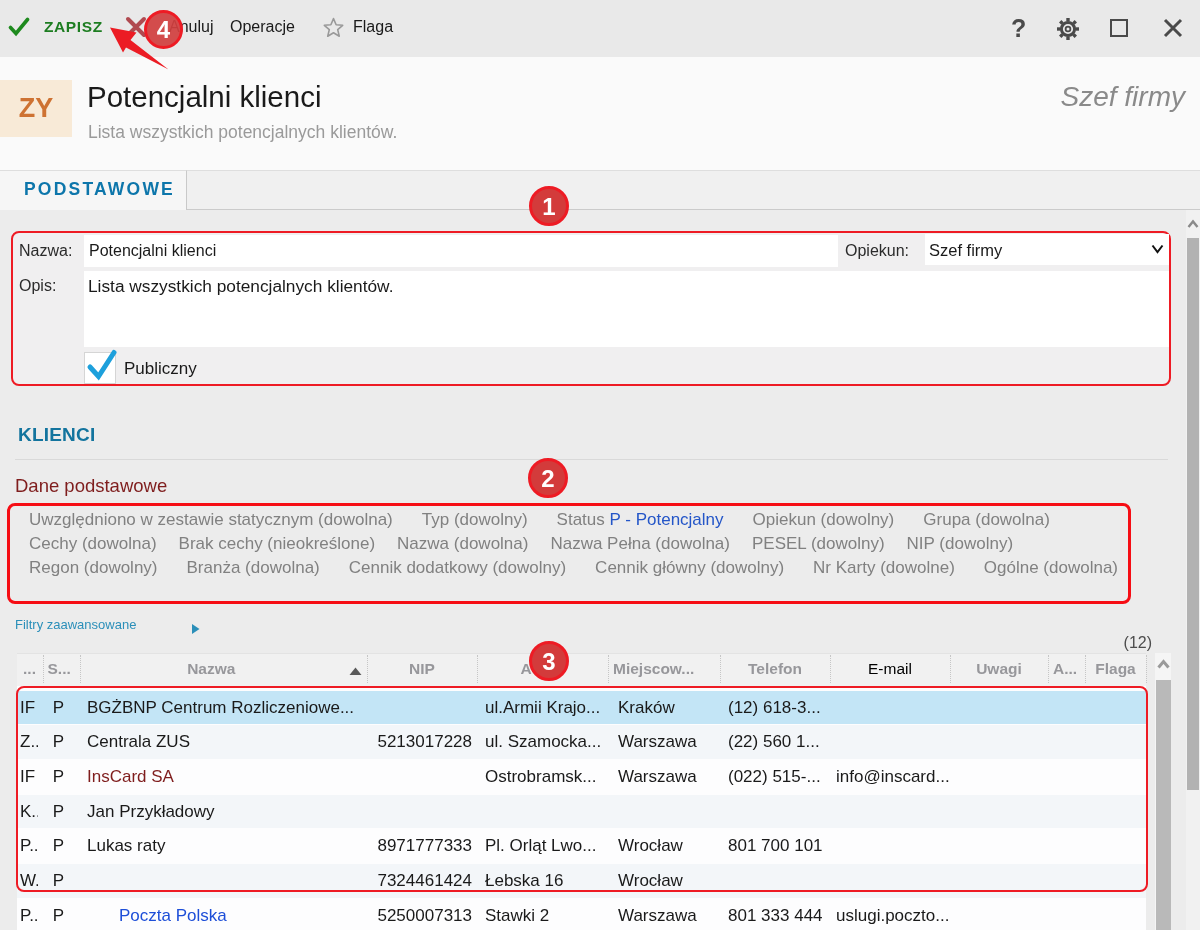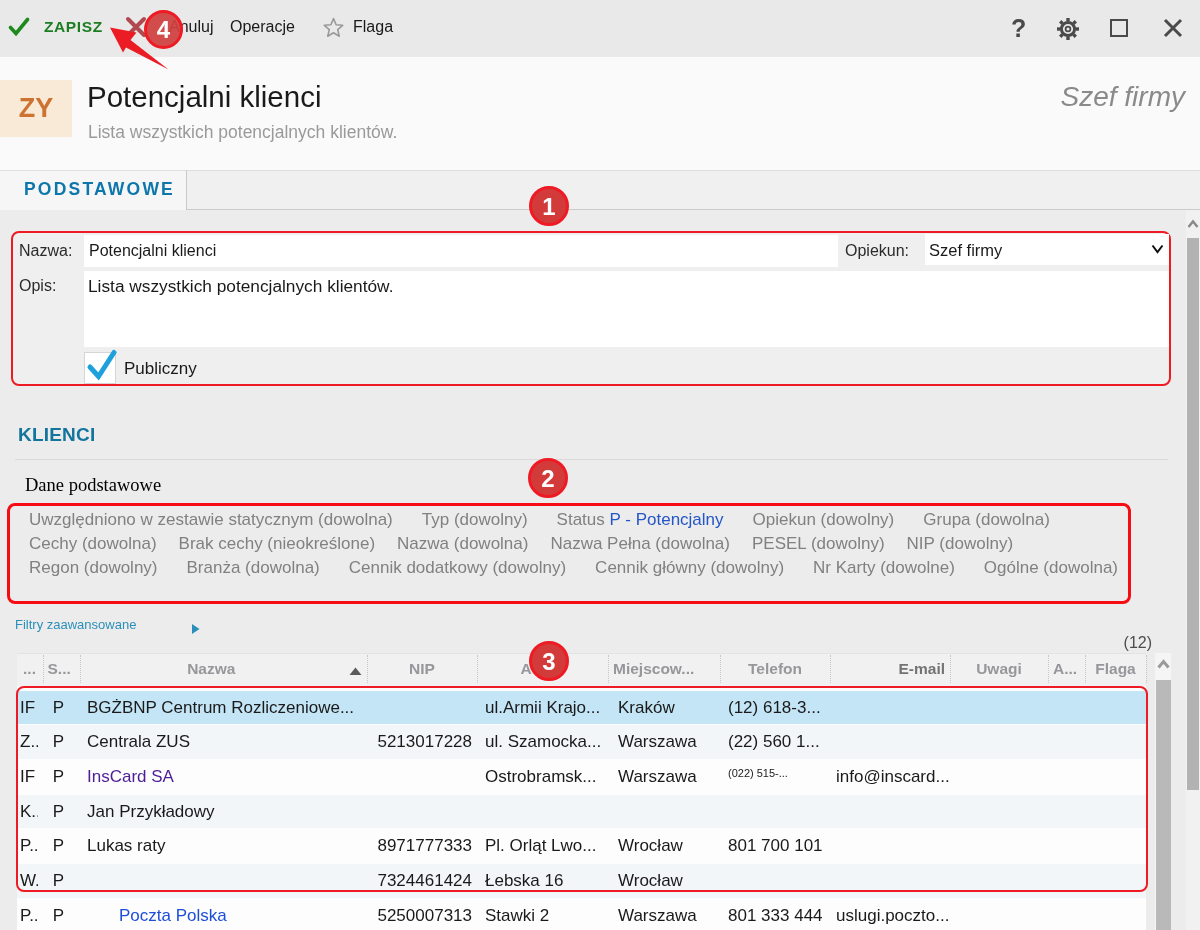--- a/index.html
+++ b/index.html
@@ -74,21 +74,21 @@
 <div class="abs" style="left:19px;top:277px;font-size:16px;color:#2b2b2b;">Opis:</div>
 <div class="abs" style="left:88px;top:276px;font-size:17.3px;color:#1a1a1a;">Lista wszystkich potencjalnych klientów.</div>
 <div class="abs" style="left:84px;top:352px;width:32px;height:32px;background:#ffffff;border:1px solid #d5d5d5;"></div>
 <svg class="abs" style="left:84px;top:348px;" width="36" height="36" viewBox="0 0 36 36">
   <path d="M6 19 L14.5 28.5 L30 4.5" fill="none" stroke="#1da0dc" stroke-width="5" stroke-linecap="round"></path>
 </svg>
 <div class="abs" style="left:124px;top:359px;font-size:17px;color:#1a1a1a;">Publiczny</div>
 
 <div class="abs" style="left:18px;top:424px;font-size:19px;font-weight:bold;color:#13749e;letter-spacing:.2px;">KLIENCI</div>
 <div class="abs" style="left:15px;top:459px;width:1153px;height:1px;background:#d9d9d9;"></div>
-<div class="abs" style="left:25px;top:475px;font-size:18.5px;color:#000000;font-family:Liberation Serif, serif;">Dane podstawowe</div>
+<div class="abs" style="left:15px;top:475px;font-size:18.5px;color:#7f1d1d;">Dane podstawowe</div>
 
 <div class="abs" style="left:7px;top:503px;width:1124px;height:101px;border:3px solid #f60d14;border-radius:8px;"></div>
 <div class="abs" id="flt" style="left:29px;top:508px;width:1110px;font-size:17px;color:#818181;line-height:24px;">
   <div style="white-space:nowrap;"><span>Uwzględniono w zestawie statycznym (dowolna)</span><span class="g"></span><span>Typ (dowolny)</span><span class="g"></span><span>Status <span class="bl">P - Potencjalny</span></span><span class="g"></span><span>Opiekun (dowolny)</span><span class="g"></span><span>Grupa (dowolna)</span></div>
   <div style="white-space:nowrap;"><span>Cechy (dowolna)</span><span class="g2"></span><span>Brak cechy (nieokreślone)</span><span class="g2"></span><span>Nazwa (dowolna)</span><span class="g2"></span><span>Nazwa Pełna (dowolna)</span><span class="g2"></span><span>PESEL (dowolny)</span><span class="g2"></span><span>NIP (dowolny)</span></div>
   <div style="white-space:nowrap;"><span>Regon (dowolny)</span><span class="g"></span><span>Branża (dowolna)</span><span class="g"></span><span>Cennik dodatkowy (dowolny)</span><span class="g"></span><span>Cennik główny (dowolny)</span><span class="g"></span><span>Nr Karty (dowolne)</span><span class="g"></span><span>Ogólne (dowolna)</span></div>
 </div>
 <style>.g{display:inline-block;width:29px;} .g2{display:inline-block;width:22px;} .bl{color:#2456c8;}</style>
 
 <div class="abs" style="left:15px;top:617px;font-size:13px;color:#2b8fb9;">Filtry zaawansowane</div>
@@ -104,21 +104,21 @@
 <div class="abs" style="left:84.5px;top:660px;width:253.5px;font-size:15.5px;font-weight:bold;color:#97979b;overflow:hidden;white-space:nowrap;text-align:center;">Nazwa</div>
 <div class="abs" style="left:79.5px;top:655px;width:0px;height:28px;border-left:1px dotted #c6c6c6;"></div>
 <div class="abs" style="left:372px;top:660px;width:100px;font-size:15.5px;font-weight:bold;color:#97979b;overflow:hidden;white-space:nowrap;text-align:center;">NIP</div>
 <div class="abs" style="left:367px;top:655px;width:0px;height:28px;border-left:1px dotted #c6c6c6;"></div>
 <div class="abs" style="left:482px;top:660px;width:121px;font-size:15.5px;font-weight:bold;color:#97979b;overflow:hidden;white-space:nowrap;text-align:center;">Adres</div>
 <div class="abs" style="left:477px;top:655px;width:0px;height:28px;border-left:1px dotted #c6c6c6;"></div>
 <div class="abs" style="left:613px;top:660px;width:102px;font-size:15.5px;font-weight:bold;color:#97979b;overflow:hidden;white-space:nowrap;text-align:left;">Miejscow...</div>
 <div class="abs" style="left:608px;top:655px;width:0px;height:28px;border-left:1px dotted #c6c6c6;"></div>
 <div class="abs" style="left:725px;top:660px;width:100px;font-size:15.5px;font-weight:bold;color:#97979b;overflow:hidden;white-space:nowrap;text-align:center;">Telefon</div>
 <div class="abs" style="left:720px;top:655px;width:0px;height:28px;border-left:1px dotted #c6c6c6;"></div>
-<div class="abs" style="left:835px;top:660px;width:110px;font-size:15.5px;font-weight:bold;color:#737373;overflow:hidden;white-space:nowrap;text-align:right;">E-mail</div>
+<div class="abs" style="left:835px;top:660px;width:110px;font-size:15.5px;font-weight:normal;color:#000000;overflow:hidden;white-space:nowrap;text-align:center;">E-mail</div>
 <div class="abs" style="left:830px;top:655px;width:0px;height:28px;border-left:1px dotted #c6c6c6;"></div>
 <div class="abs" style="left:955px;top:660px;width:88px;font-size:15.5px;font-weight:bold;color:#97979b;overflow:hidden;white-space:nowrap;text-align:center;">Uwagi</div>
 <div class="abs" style="left:950px;top:655px;width:0px;height:28px;border-left:1px dotted #c6c6c6;"></div>
 <div class="abs" style="left:1053px;top:660px;width:27px;font-size:15.5px;font-weight:bold;color:#97979b;overflow:hidden;white-space:nowrap;text-align:left;">A...</div>
 <div class="abs" style="left:1048px;top:655px;width:0px;height:28px;border-left:1px dotted #c6c6c6;"></div>
 <div class="abs" style="left:1090px;top:660px;width:51px;font-size:15.5px;font-weight:bold;color:#97979b;overflow:hidden;white-space:nowrap;text-align:center;">Flaga</div>
 <div class="abs" style="left:1085px;top:655px;width:0px;height:28px;border-left:1px dotted #c6c6c6;"></div>
 <div class="abs" style="left:1146px;top:655px;width:0px;height:28px;border-left:1px dotted #c6c6c6;"></div>
 <svg class="abs" style="left:349px;top:667px;" width="13" height="9" viewBox="0 0 13 9">
     <path d="M6.5 0.5 L12.5 8 L0.5 8 Z" fill="#5a5a5a"></path>
@@ -135,24 +135,24 @@
 <div class="abs" style="left:20px;top:732.2px;width:17.5px;font-size:17px;color:#1a1a1a;overflow:hidden;white-space:nowrap;">Z..</div>
 <div class="abs" style="left:42.5px;top:732.2px;width:32px;font-size:17px;color:#1a1a1a;overflow:hidden;white-space:nowrap;text-align:center;">P</div>
 <div class="abs" style="left:87px;top:732.2px;width:277px;font-size:17px;color:#1a1a1a;overflow:hidden;white-space:nowrap;">Centrala ZUS</div>
 <div class="abs" style="left:367px;top:732.2px;width:105px;font-size:17px;color:#1a1a1a;overflow:hidden;white-space:nowrap;text-align:right;">5213017228</div>
 <div class="abs" style="left:485px;top:732.2px;width:118px;font-size:17px;color:#1a1a1a;overflow:hidden;white-space:nowrap;">ul. Szamocka...</div>
 <div class="abs" style="left:618px;top:732.2px;width:97px;font-size:17px;color:#1a1a1a;overflow:hidden;white-space:nowrap;">Warszawa</div>
 <div class="abs" style="left:728px;top:732.2px;width:97px;font-size:17px;color:#1a1a1a;overflow:hidden;white-space:nowrap;">(22) 560 1...</div>
 <div class="abs" style="left:16.5px;top:759.9px;width:1129.5px;height:33.7px;background:#fdfdfe;"></div>
 <div class="abs" style="left:20px;top:766.9px;width:17.5px;font-size:17px;color:#1a1a1a;overflow:hidden;white-space:nowrap;">IF</div>
 <div class="abs" style="left:42.5px;top:766.9px;width:32px;font-size:17px;color:#1a1a1a;overflow:hidden;white-space:nowrap;text-align:center;">P</div>
-<div class="abs" style="left:87px;top:766.9px;width:277px;font-size:17px;color:#4c1d95;overflow:hidden;white-space:nowrap;">InsCard SA</div>
+<div class="abs" style="left:87px;top:766.9px;width:277px;font-size:17px;color:#7f1d1d;overflow:hidden;white-space:nowrap;">InsCard SA</div>
 <div class="abs" style="left:485px;top:766.9px;width:118px;font-size:17px;color:#1a1a1a;overflow:hidden;white-space:nowrap;">Ostrobramsk...</div>
 <div class="abs" style="left:618px;top:766.9px;width:97px;font-size:17px;color:#1a1a1a;overflow:hidden;white-space:nowrap;">Warszawa</div>
-<div class="abs" style="left:728px;top:766.9px;width:97px;font-size:11px;color:#1a1a1a;overflow:hidden;white-space:nowrap;">(022) 515-...</div>
+<div class="abs" style="left:728px;top:766.9px;width:97px;font-size:17px;color:#1a1a1a;overflow:hidden;white-space:nowrap;">(022) 515-...</div>
 <div class="abs" style="left:836px;top:766.9px;width:121px;font-size:17px;color:#1a1a1a;overflow:hidden;white-space:nowrap;">info@inscard...</div>
 <div class="abs" style="left:16.5px;top:794.6px;width:1129.5px;height:33.7px;background:#f3f6f9;"></div>
 <div class="abs" style="left:20px;top:801.6px;width:17.5px;font-size:17px;color:#1a1a1a;overflow:hidden;white-space:nowrap;">K..</div>
 <div class="abs" style="left:42.5px;top:801.6px;width:32px;font-size:17px;color:#1a1a1a;overflow:hidden;white-space:nowrap;text-align:center;">P</div>
 <div class="abs" style="left:87px;top:801.6px;width:277px;font-size:17px;color:#1a1a1a;overflow:hidden;white-space:nowrap;">Jan Przykładowy</div>
 <div class="abs" style="left:16.5px;top:829.3px;width:1129.5px;height:33.7px;background:#fdfdfe;"></div>
 <div class="abs" style="left:20px;top:836.3px;width:17.5px;font-size:17px;color:#1a1a1a;overflow:hidden;white-space:nowrap;">P..</div>
 <div class="abs" style="left:42.5px;top:836.3px;width:32px;font-size:17px;color:#1a1a1a;overflow:hidden;white-space:nowrap;text-align:center;">P</div>
 <div class="abs" style="left:87px;top:836.3px;width:277px;font-size:17px;color:#1a1a1a;overflow:hidden;white-space:nowrap;">Lukas raty</div>
 <div class="abs" style="left:367px;top:836.3px;width:105px;font-size:17px;color:#1a1a1a;overflow:hidden;white-space:nowrap;text-align:right;">8971777333</div>

